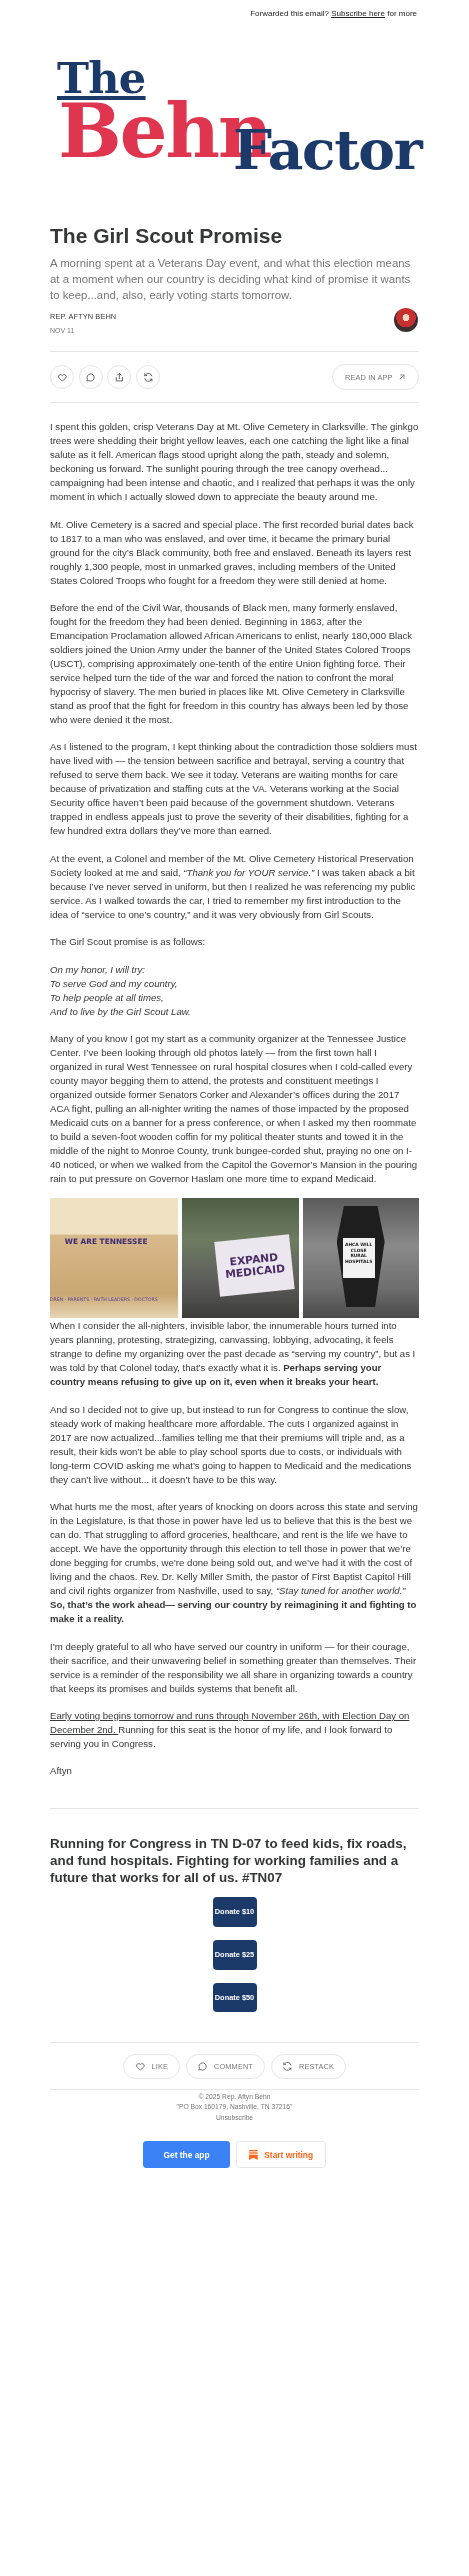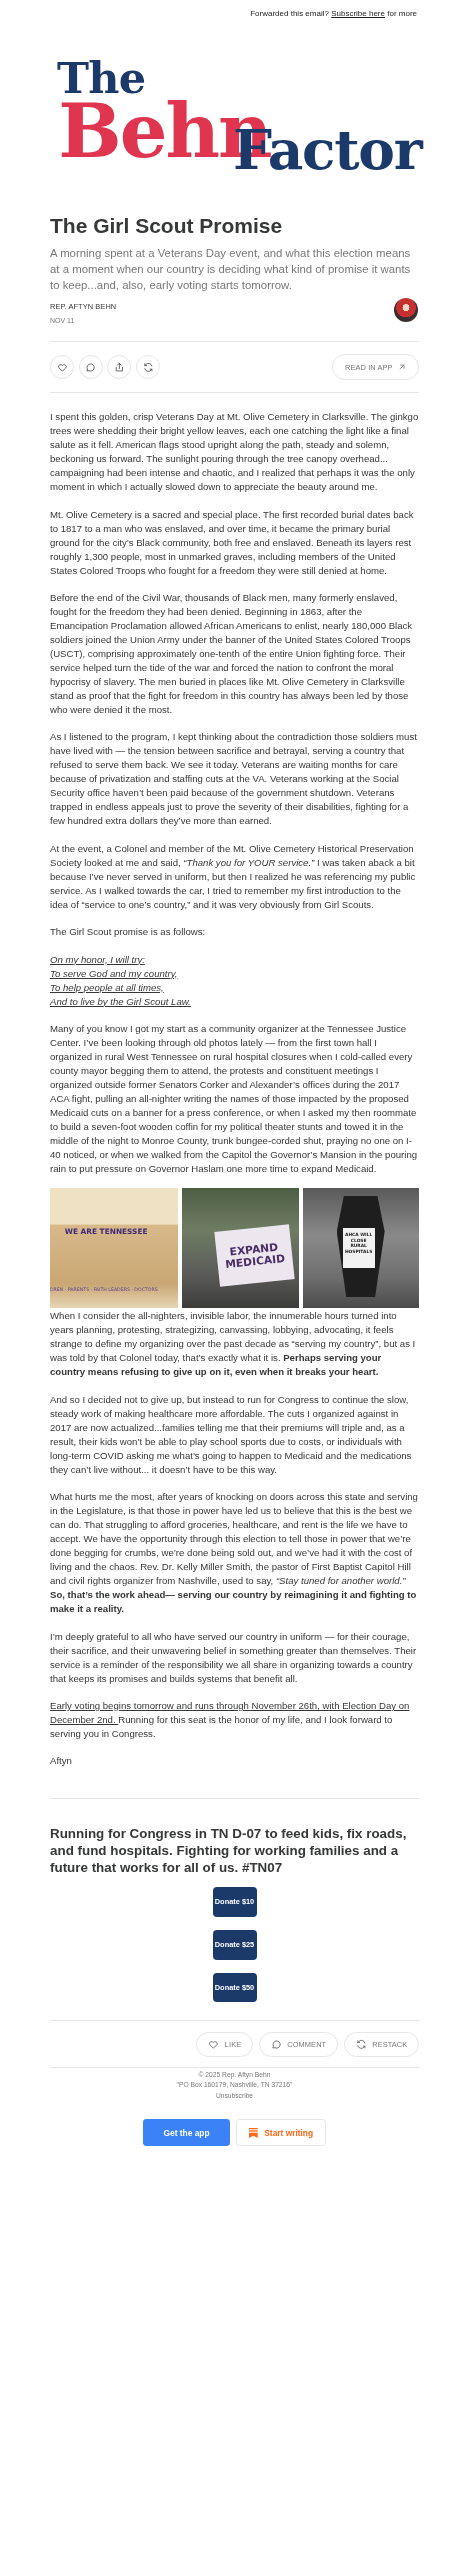--- a/index.html
+++ b/index.html
@@ -25,34 +25,34 @@
   
   .logo {
     position: relative;
     height: 148px;
     margin-left: 57px;
     font-family: "DejaVu Serif", serif;
     font-weight: bold;
   }
   .logo .the {
     position: absolute; left: 0; top: 30px;
-    font-size: 43px; color: #1b3a6a; letter-spacing: -0.7px; line-height: 1;
+    font-size: 43px; color: #1b3a6a; letter-spacing: -0.7px; line-height: 1; text-decoration: underline;
   }
   .logo .behn {
     position: absolute; left: 1.3px; top: 67px;
     font-size: 75px; color: #e0354f; letter-spacing: -2px; line-height: 1;
   }
   .logo .factor {
     position: absolute; left: 176px; top: 95px;
     font-size: 55px; color: #1b3a6a; letter-spacing: -1.3px; line-height: 1;
   }
 
   
   .post-title {
-    margin-top: 39px;
+    margin-top: 49px;
     font-size: 21px;
     font-weight: bold;
     color: #363737;
     line-height: 1.15;
   }
   .post-subtitle {
     margin-top: 6.7px;
     font-size: 11.4px;
     line-height: 16px;
     color: #77777a;
@@ -93,21 +93,21 @@
 
   
   .body-text { margin-top: 17px; }
   .body-text p {
     font-size: 9.6px;
     line-height: 14px;
     color: #363737;
     margin-bottom: 13.4px;
   }
   .body-text p.promise { margin-bottom: 13.4px; }
-  .body-text p.promise span { display: block; font-style: italic; text-decoration: underline; }
+  .body-text p.promise span { display: block; font-style: italic; }
   .body-text em { font-style: italic; }
   .body-text strong { font-weight: bold; }
   .body-text a { color: #363737; text-decoration: underline; }
 
   .gallery {
     display: flex; gap: 4px;
     height: 120px;
     margin: -1.3px 0 1.3px 0;
   }
   .tile { flex: 1; position: relative; overflow: hidden; }
@@ -159,25 +159,25 @@
   }
   .donate-list { margin-top: 10.7px; display: flex; flex-direction: column; align-items: center; gap: 13.4px; }
   .donate-btn {
     width: 44px; height: 29.5px; border-radius: 4px;
     background: #1b3a6a; color: #fff;
     font-size: 7.4px; font-weight: bold;
     display: flex; align-items: center; justify-content: center;
   }
 
   .footer-actions {
-    margin-top: 18px;
+    margin-top: 30px;
     height: 48px;
     border-top: 0.7px solid #e6e6e6;
     border-bottom: 0.7px solid #e6e6e6;
-    display: flex; align-items: center; justify-content: flex-end; gap: 6px;
+    display: flex; align-items: center; justify-content: center; gap: 6px;
   }
   .pill-btn {
     height: 25.5px; padding: 0 10.7px;
     border: 0.7px solid #e6e6e6; border-radius: 13.4px;
     display: flex; align-items: center; gap: 6px;
     font-size: 7.4px; color: #77777a; letter-spacing: 0.1px;
   }
 
   .legal { text-align: center; font-size: 6.7px; color: #77777a; line-height: 10.7px; margin-top: 1.3px; }
   .legal a { color: #77777a; text-decoration: none; }

